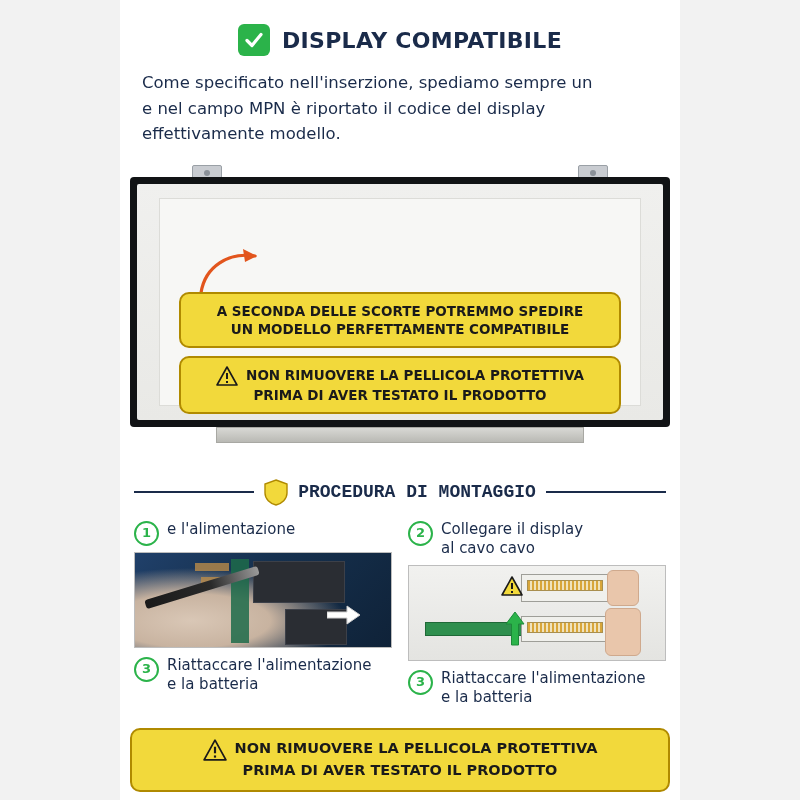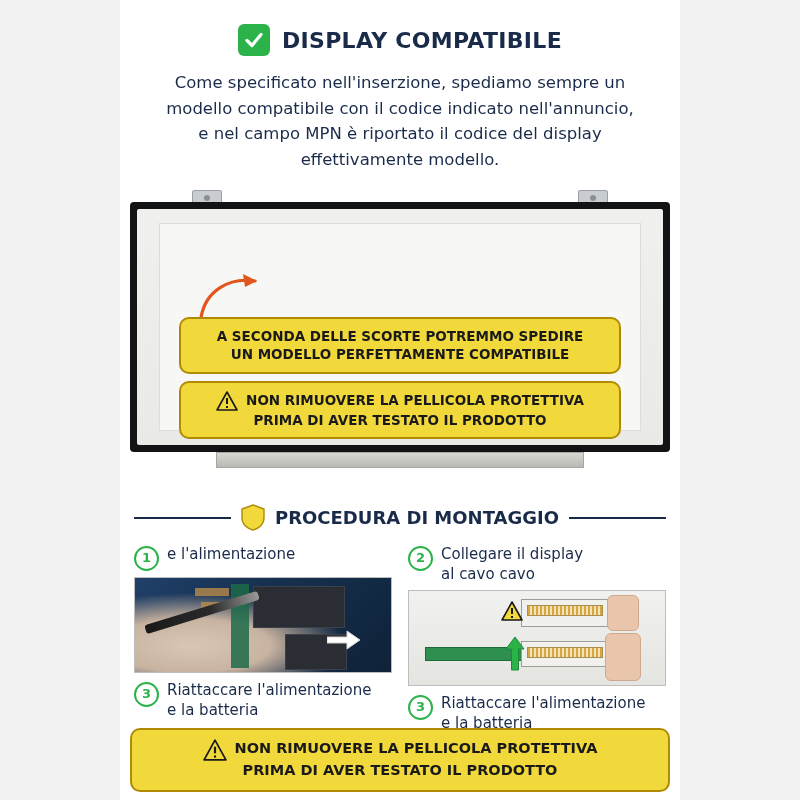--- a/index.html
+++ b/index.html
@@ -58,21 +58,21 @@
   .check-box svg { display: block; }
   .header-title {
     font-size: 22px;
     font-weight: bold;
     color: #1a2b4a;
     letter-spacing: 0.3px;
   }
 
   .intro {
     margin: 14px 22px 0 22px;
-    text-align: center;
+    text-align: left;
     font-size: 16.5px;
     line-height: 1.55;
     color: #1a2b4a;
   }
 
   
   .display-wrap {
     position: relative;
     margin: 18px 10px 0 10px;
     height: 300px;
@@ -169,20 +169,21 @@
     border: 1px solid #a8a8a3;
     box-sizing: border-box;
   }
 
   
   .proc-header {
     display: flex;
     align-items: center;
     gap: 10px;
     margin: 14px 14px 0 14px;
+    font-family: Liberation Mono, monospace;
   }
   .proc-line {
     flex: 1 1 auto;
     height: 2px;
     background: #1a2b4a;
   }
   .proc-title {
     font-size: 18px;
     font-weight: bold;
     color: #1a2b4a;
@@ -326,21 +327,20 @@
       <div class="check-box">
         <svg width="22" height="22" viewBox="0 0 22 22" aria-hidden="true">
           <path d="M4 11.5 L9 16.5 L18 5.5" fill="none" stroke="#ffffff" stroke-width="3.2" stroke-linecap="round" stroke-linejoin="round"></path>
         </svg>
       </div>
       <div class="header-title">DISPLAY COMPATIBILE</div>
     </div>
 
     <div class="intro">
       <div>Come specificato nell'inserzione, spediamo sempre un</div>
-      <div>modello compatibile con il codice indicato nell'annuncio,</div>
       <div>e nel campo MPN è riportato il codice del display</div>
       <div>effettivamente modello.</div>
     </div>
 
     <div class="display-wrap">
       <div class="tab left"></div>
       <div class="tab right"></div>
 
       <div class="panel">
         <div class="panel-inner">

